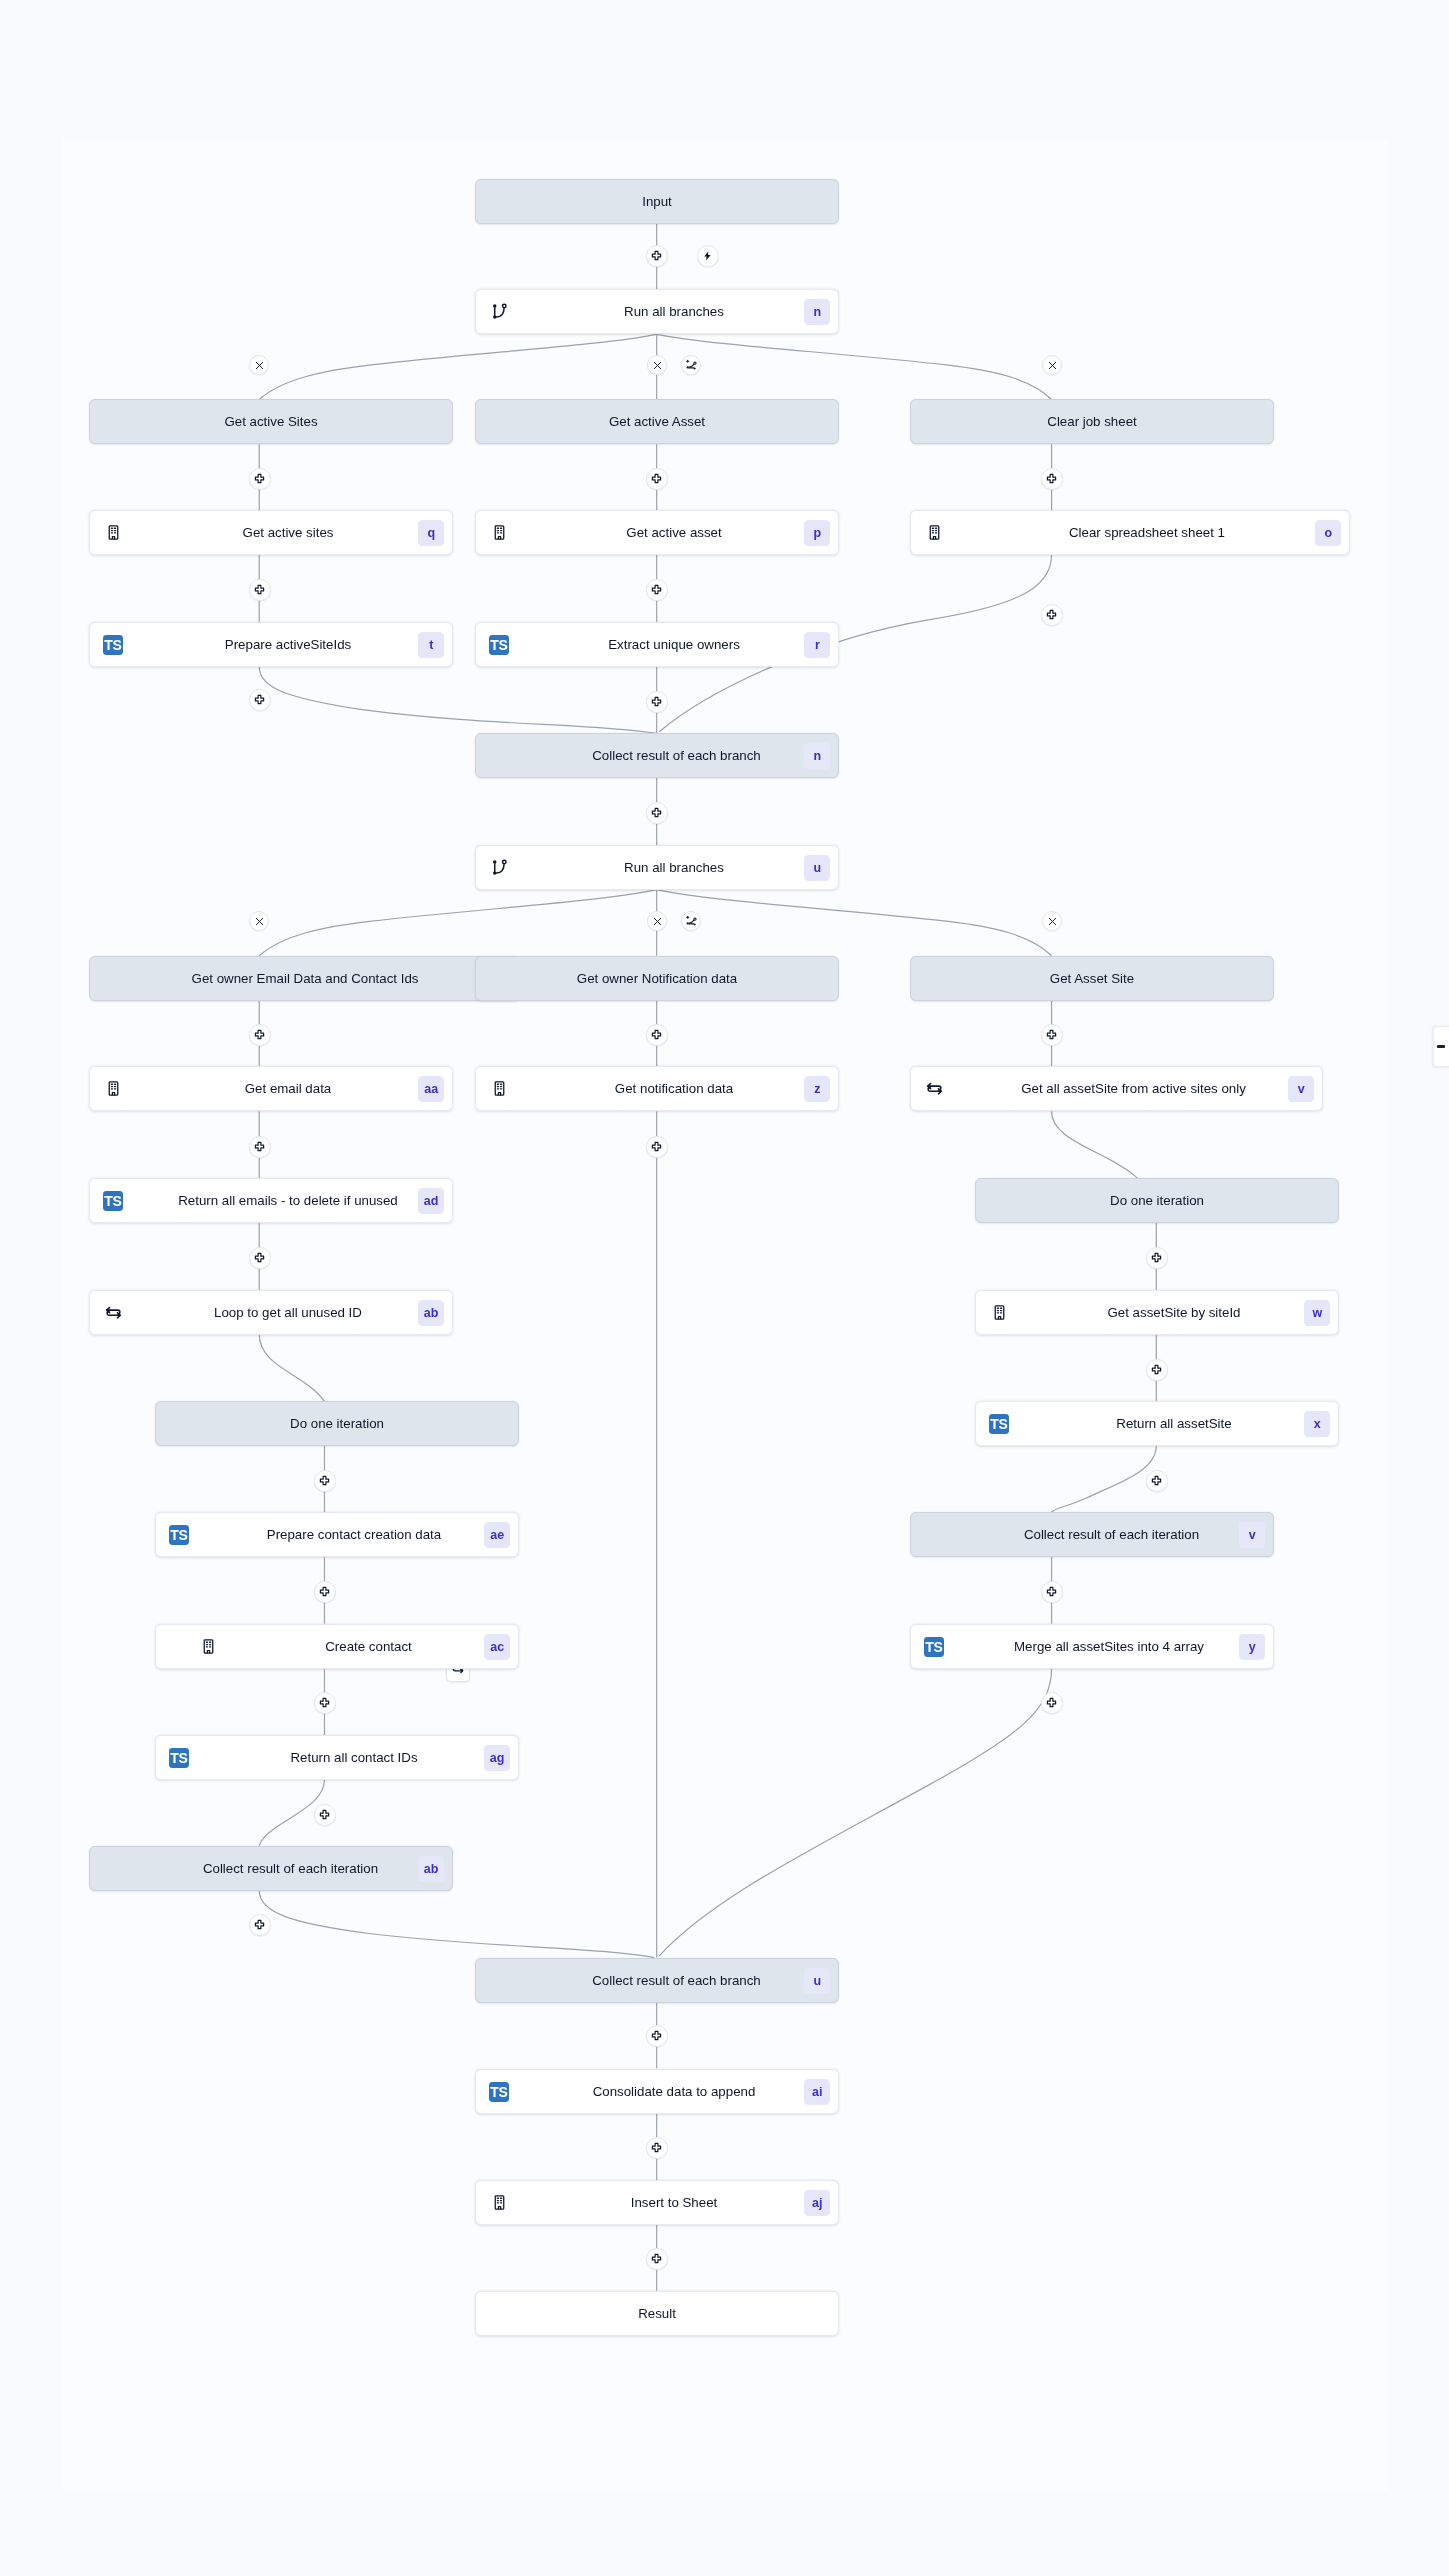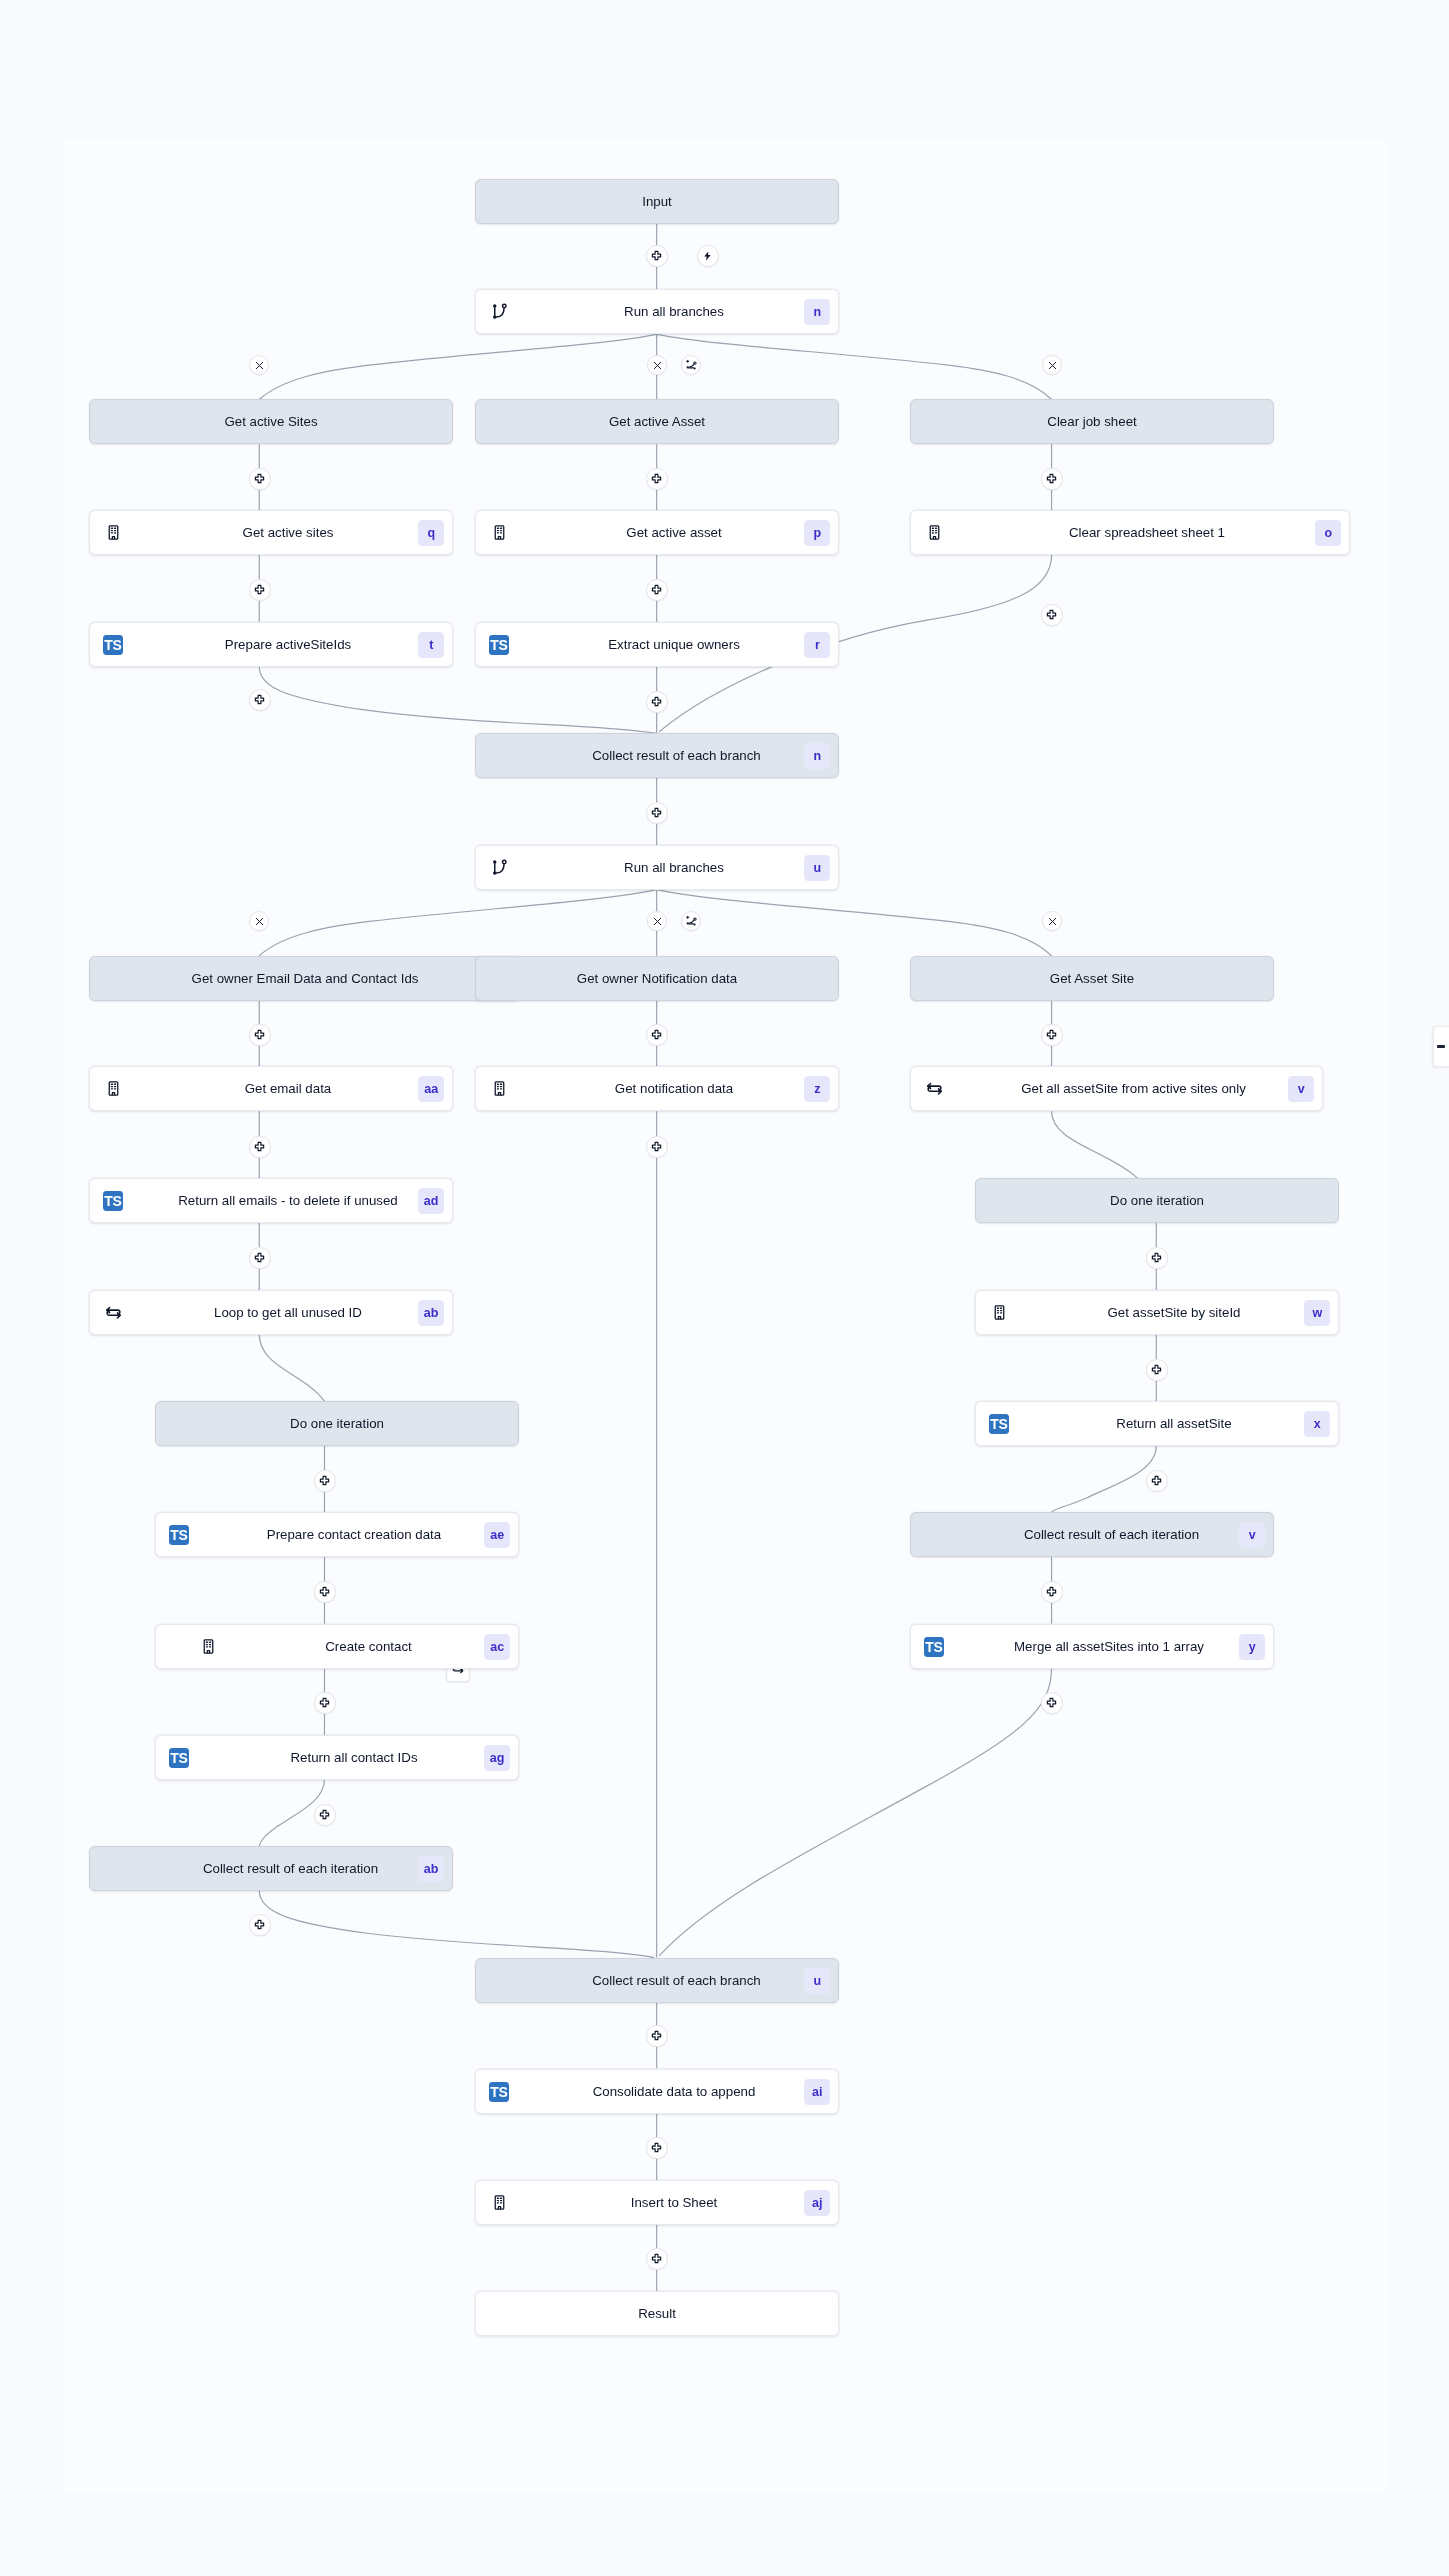--- a/index.html
+++ b/index.html
@@ -362,21 +362,21 @@
             <path d="M10.4 21.5v-3.6h3.2v3.6"></path>
           </svg>
         </span>
         <span class="nlabel">Create contact</span>
         <span class="idchip">ac</span>
       </div>
       <div class="node white" style="left: 910px; top: 1624px; width: 364px; height: 45px;">
         <span class="nicon">
           <span class="ts-badge">TS</span>
         </span>
-        <span class="nlabel">Merge all assetSites into 1 array</span>
+        <span class="nlabel">Merge all assetSites into 4 array</span>
         <span class="idchip">y</span>
       </div>
       <div class="node white" style="left: 155px; top: 1735px; width: 364px; height: 45px;">
         <span class="nicon">
           <span class="ts-badge">TS</span>
         </span>
         <span class="nlabel">Return all contact IDs</span>
         <span class="idchip">ag</span>
       </div>
       <div class="node grey has-id" style="left: 89px; top: 1846px; width: 364px; height: 45px;">

